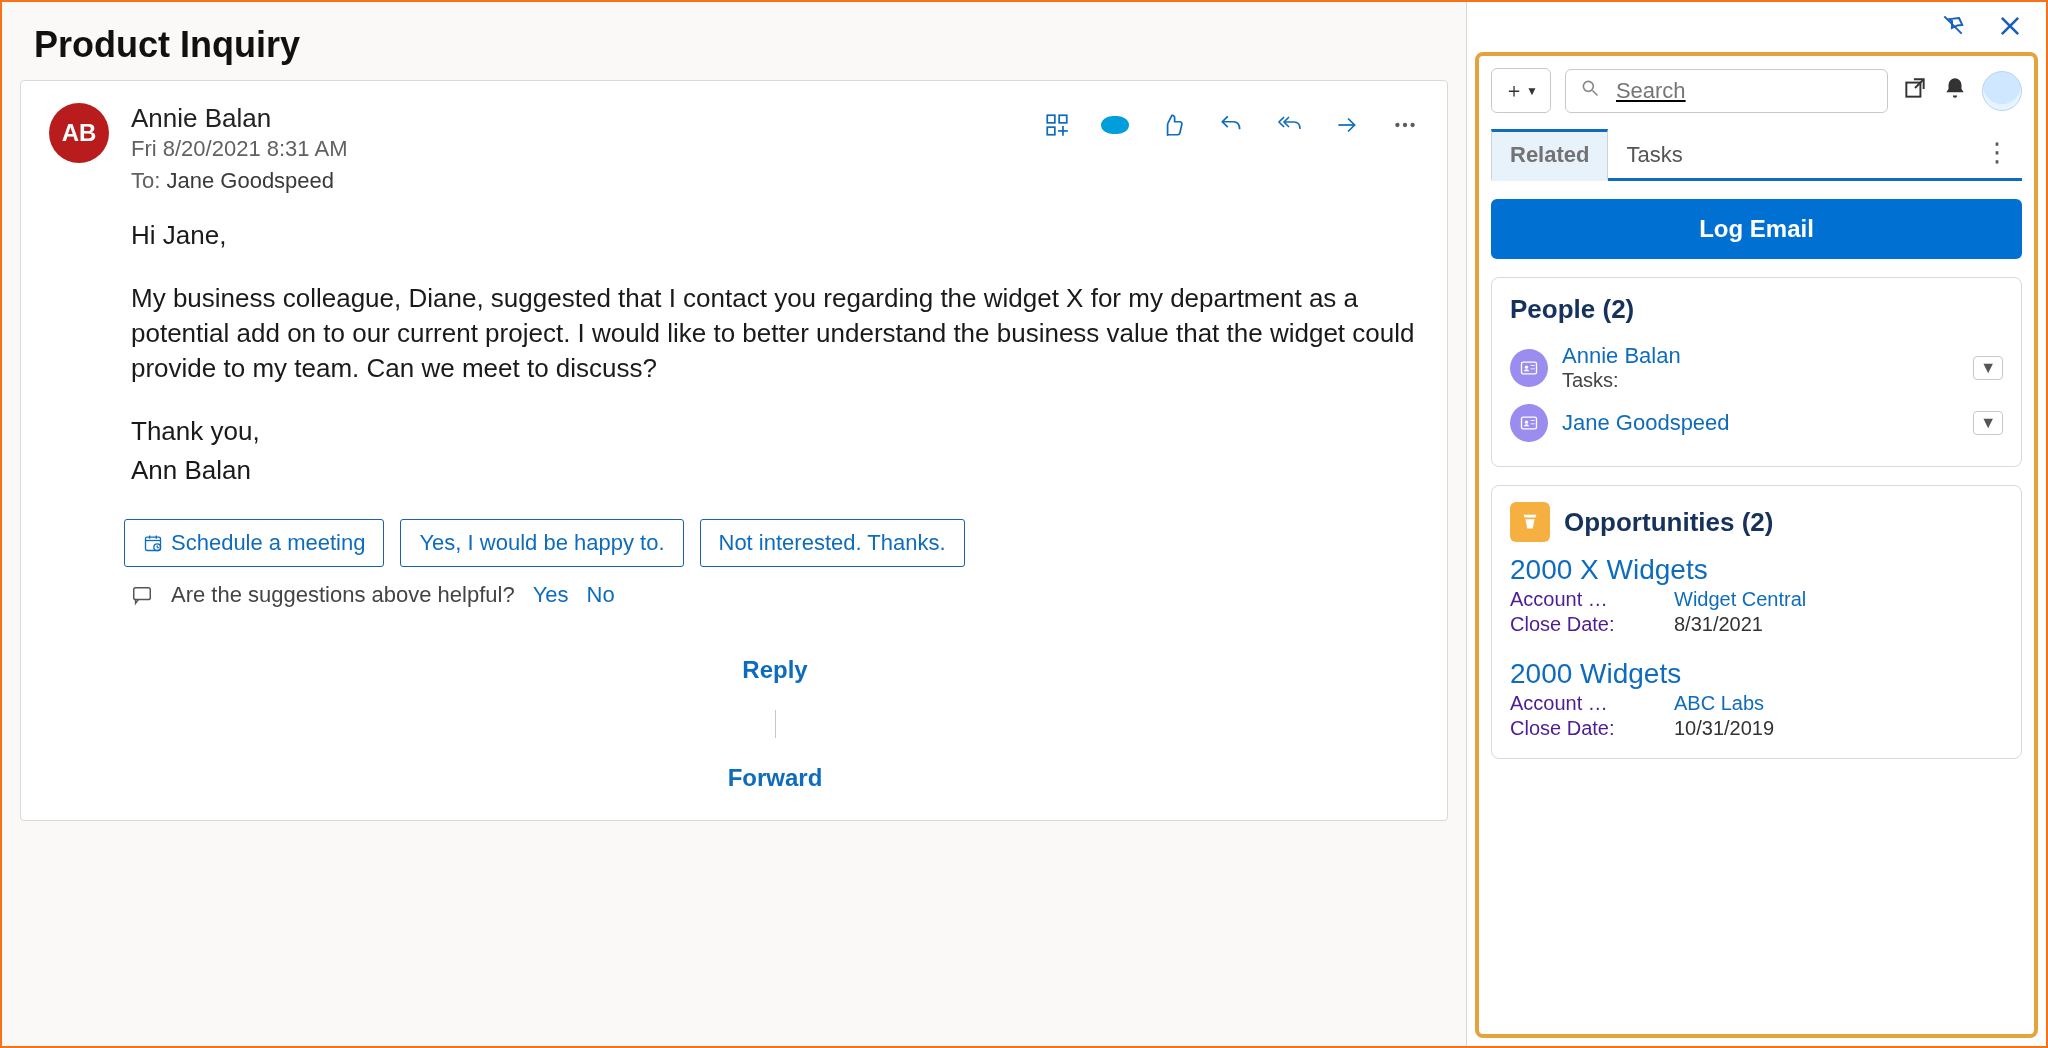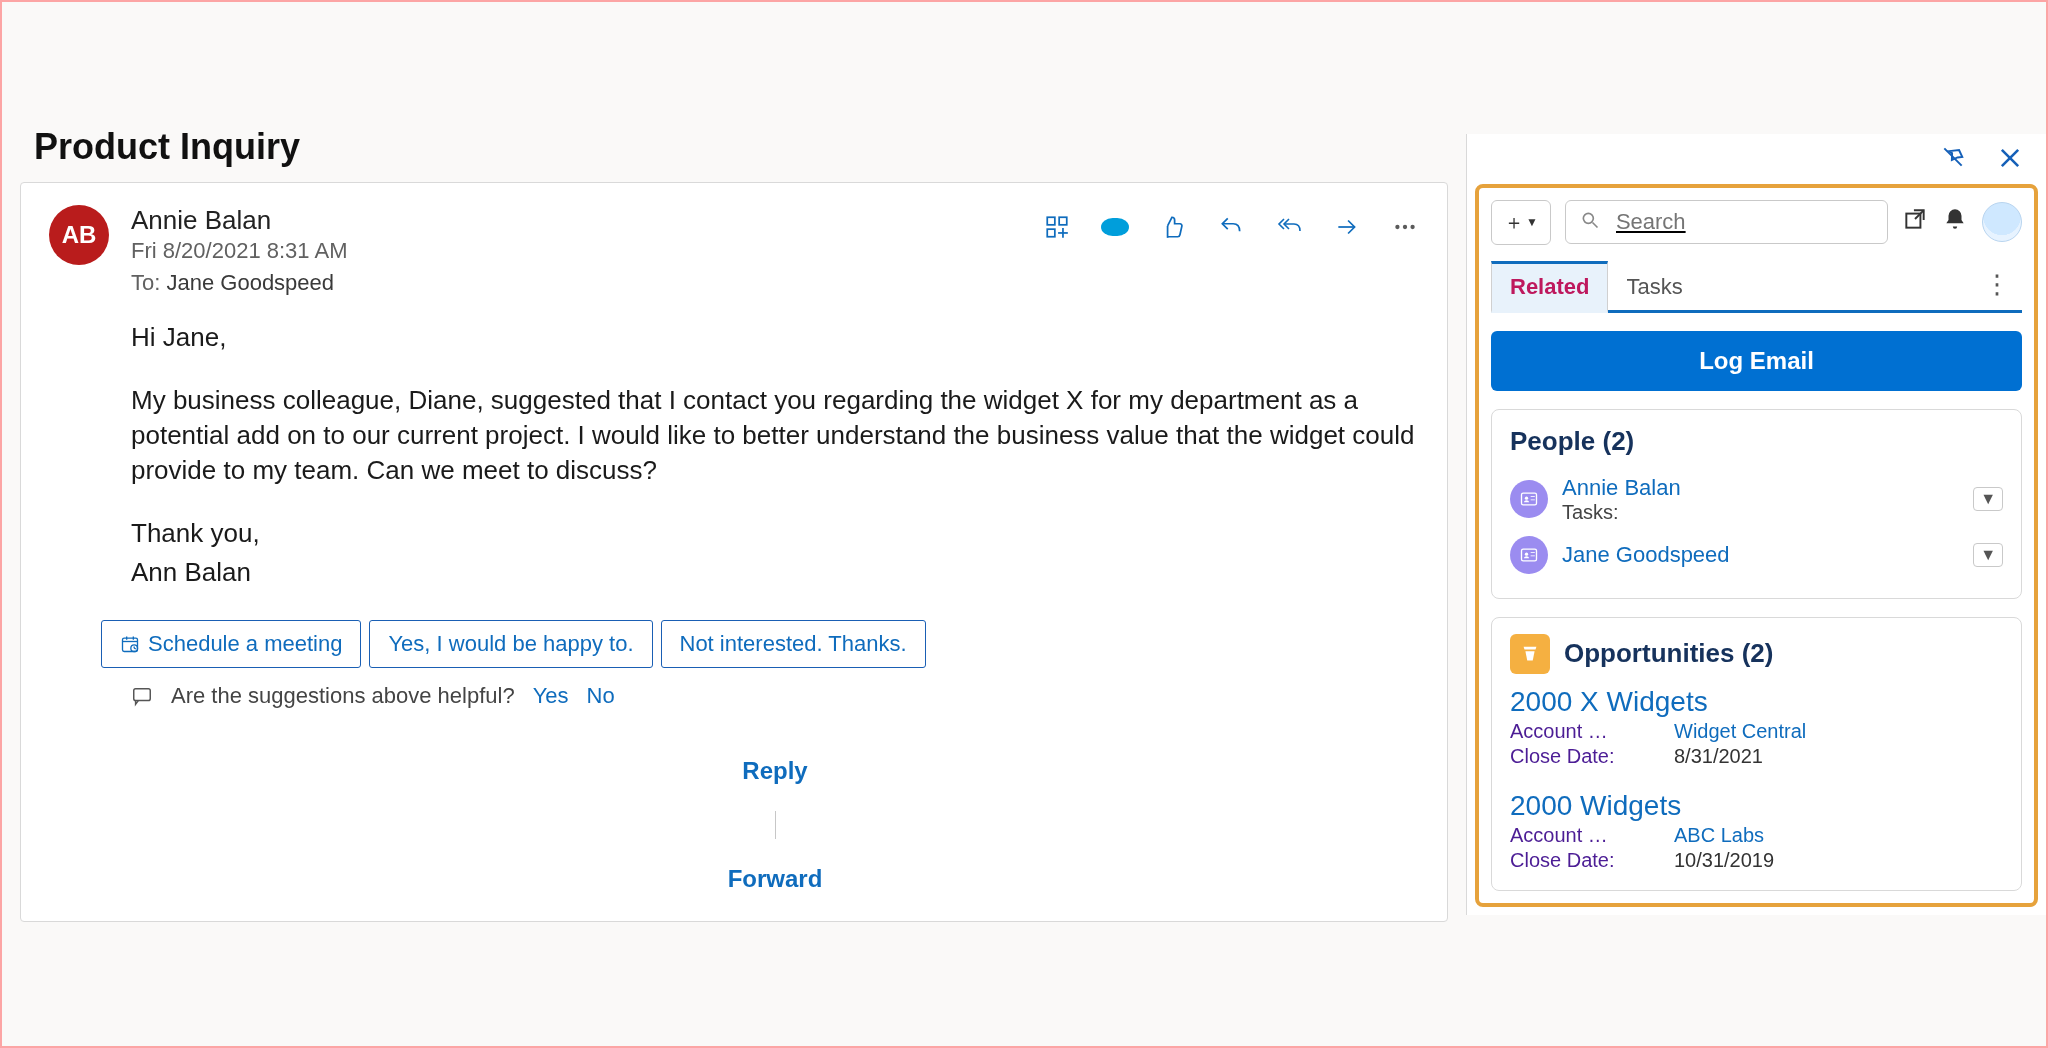--- a/index.html
+++ b/index.html
@@ -8,22 +8,21 @@
     background: #faf9f8;
     width: 2048px;
     height: 1048px;
     overflow: hidden;
     transform-origin: top left;
   }
   .app {
     display: flex;
     width: 100%;
     height: 100%;
-    border: 2px solid #fca5a5;
-    align-items: center;
+    border: 2px solid #f97316;
   }
   .main {
     flex: 1;
     padding: 22px 18px;
     background: #faf9f8;
     overflow: hidden;
   }
   .subject-title {
     font-size: 36px;
     font-weight: 600;
@@ -93,24 +92,24 @@
   .email-body {
     margin-left: 82px;
     margin-top: 24px;
     font-size: 26px;
     color: #1a1a1a;
     line-height: 1.35;
   }
   .email-body p { margin-bottom: 4px; }
   .email-body .gap { margin-bottom: 28px; }
   .suggestions {
-    margin-left: 52px;
+    margin-left: 75px;
     margin-top: 30px;
     display: flex;
-    gap: 8px;
+    gap: 16px;
   }
   .suggestion-btn {
     border: 1.5px solid #1a5fb4;
     background: #fff;
     color: #0f6cbd;
     font-size: 22px;
     padding: 10px 18px;
     border-radius: 3px;
     cursor: pointer;
     display: flex;
@@ -229,21 +228,21 @@
     margin-top: 10px;
     align-items: flex-end;
   }
   .tab {
     padding: 10px 18px 10px 18px;
     font-size: 22px;
     color: #555;
     cursor: pointer;
   }
   .tab.active {
-    color: #be185d;
+    color: #737373;
     font-weight: 600;
     background: #e8f2fb;
     border-top: 3px solid #0f6cbd;
     border-left: 1px solid #d0d0d0;
     border-right: 1px solid #d0d0d0;
     margin-bottom: -3px;
     border-bottom: 3px solid #e8f2fb;
   }
   .tab-more {
     margin-left: auto;

